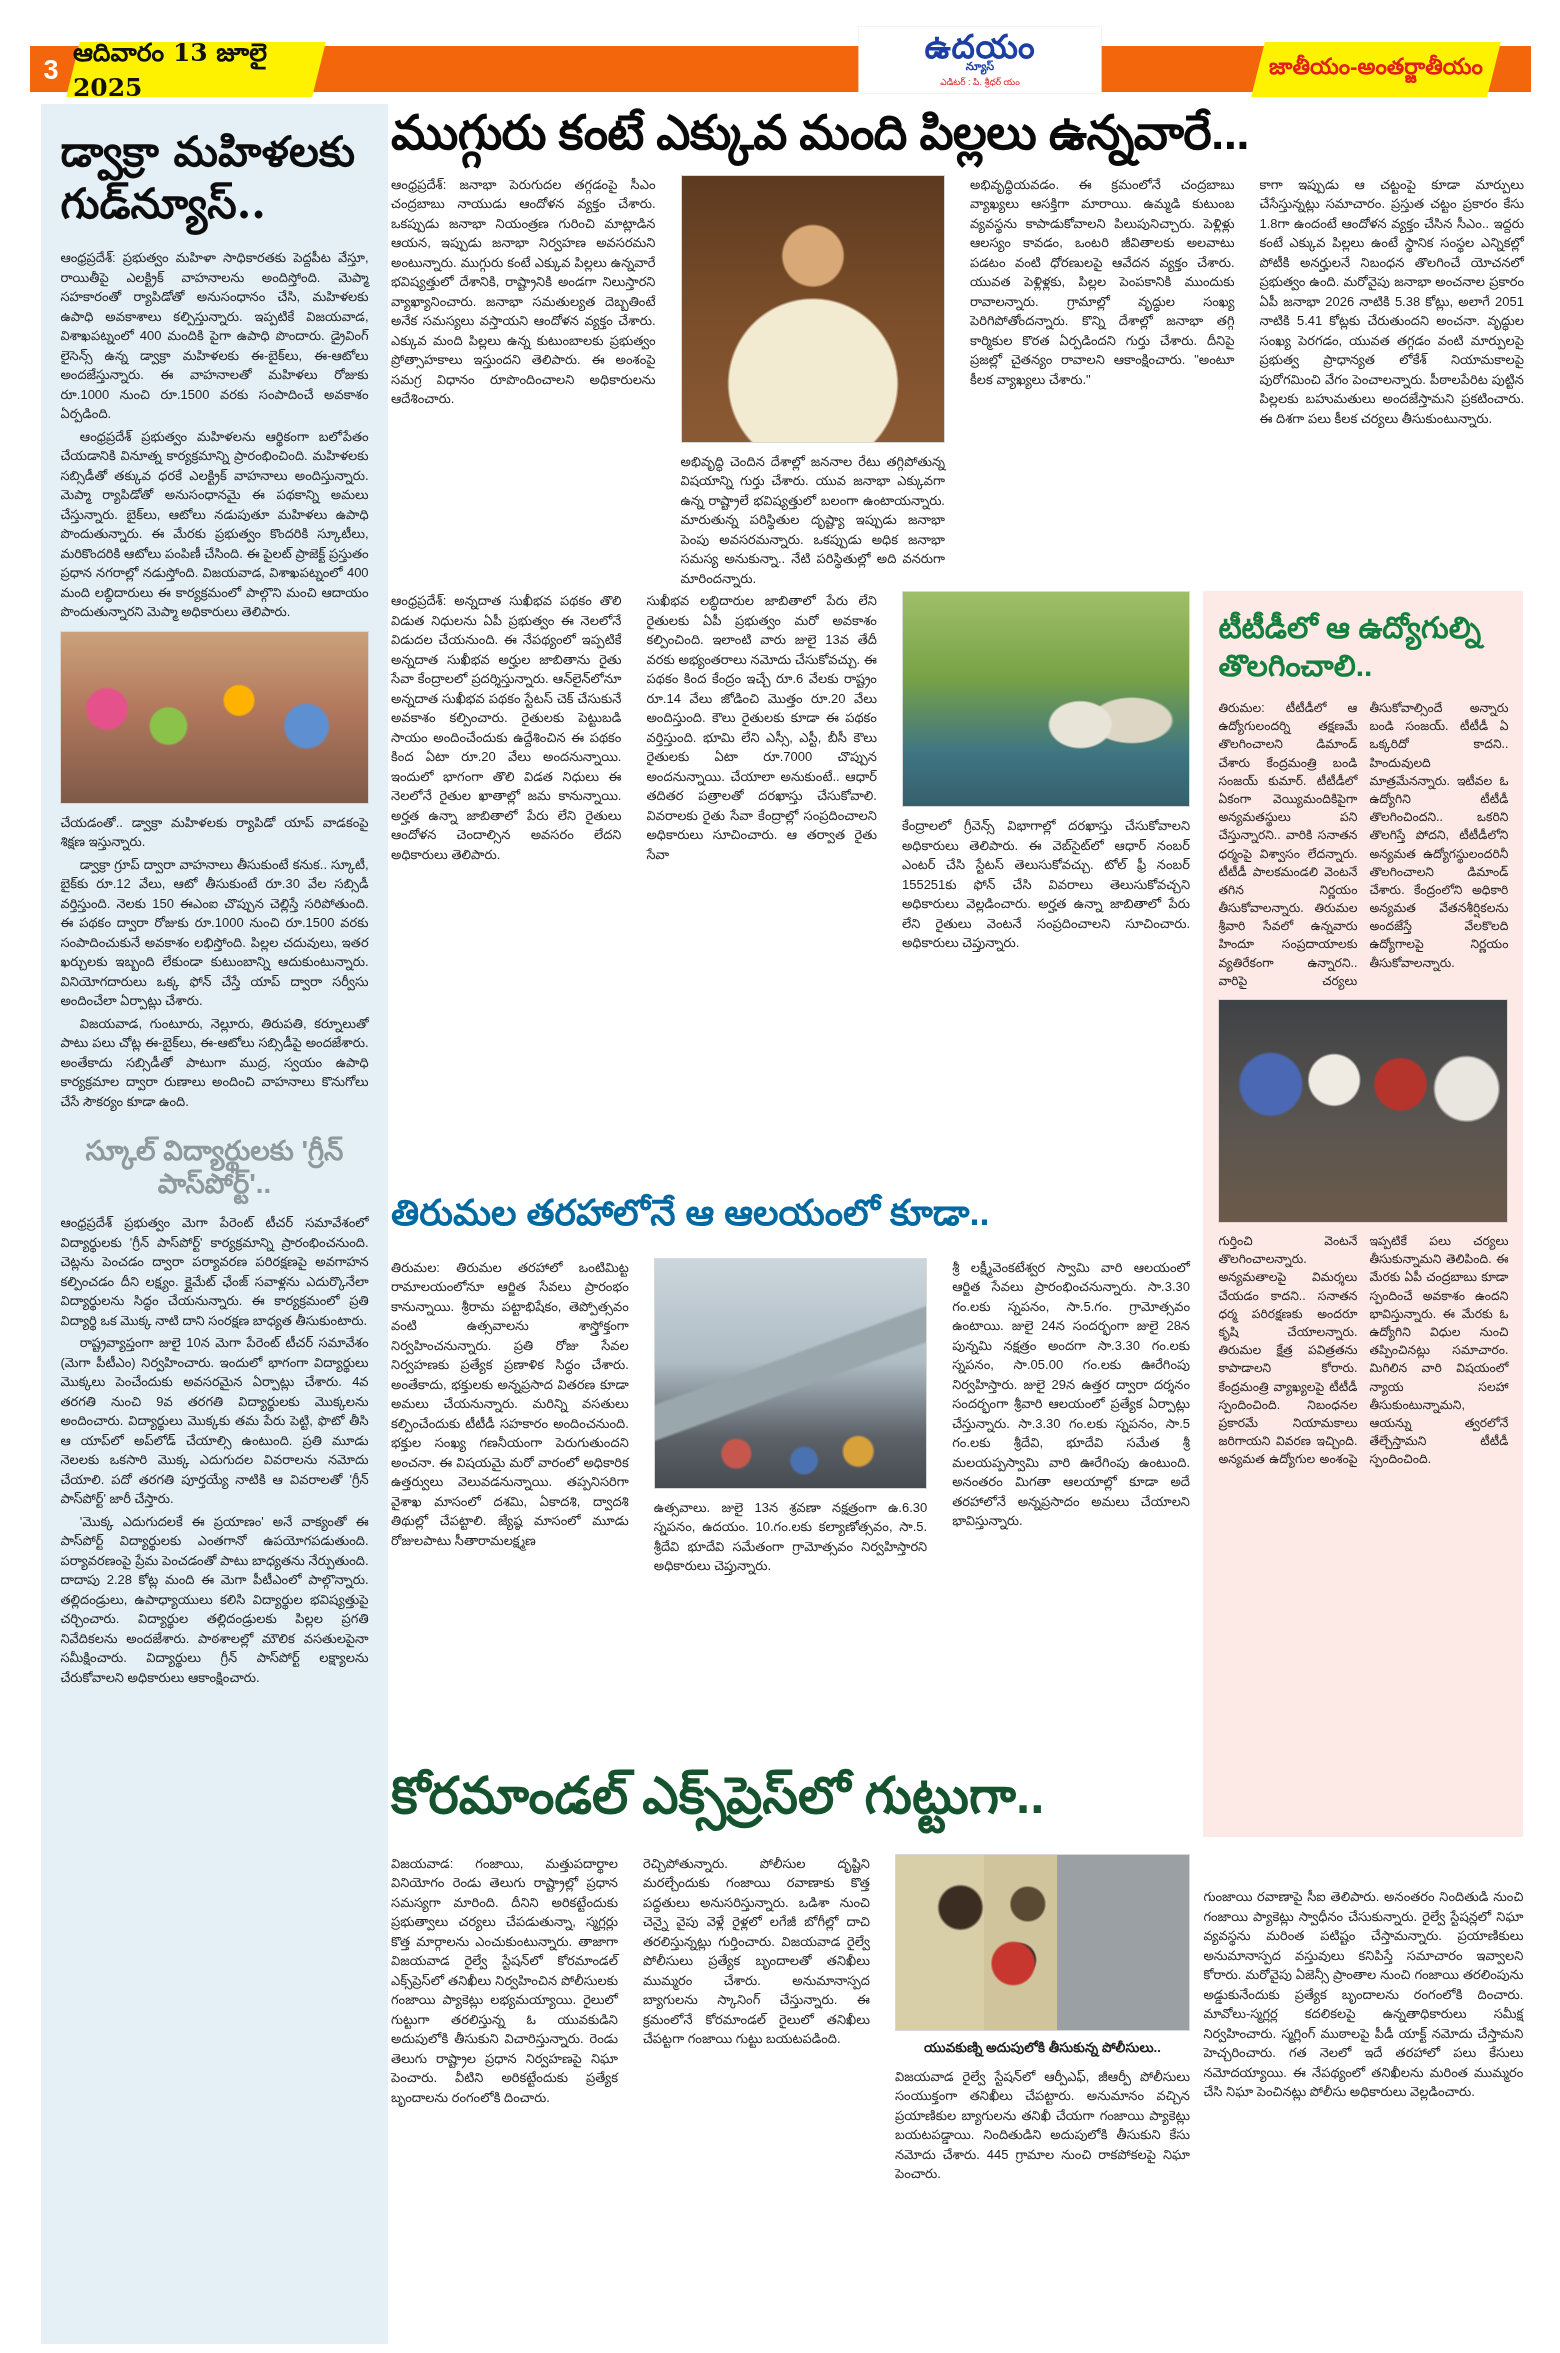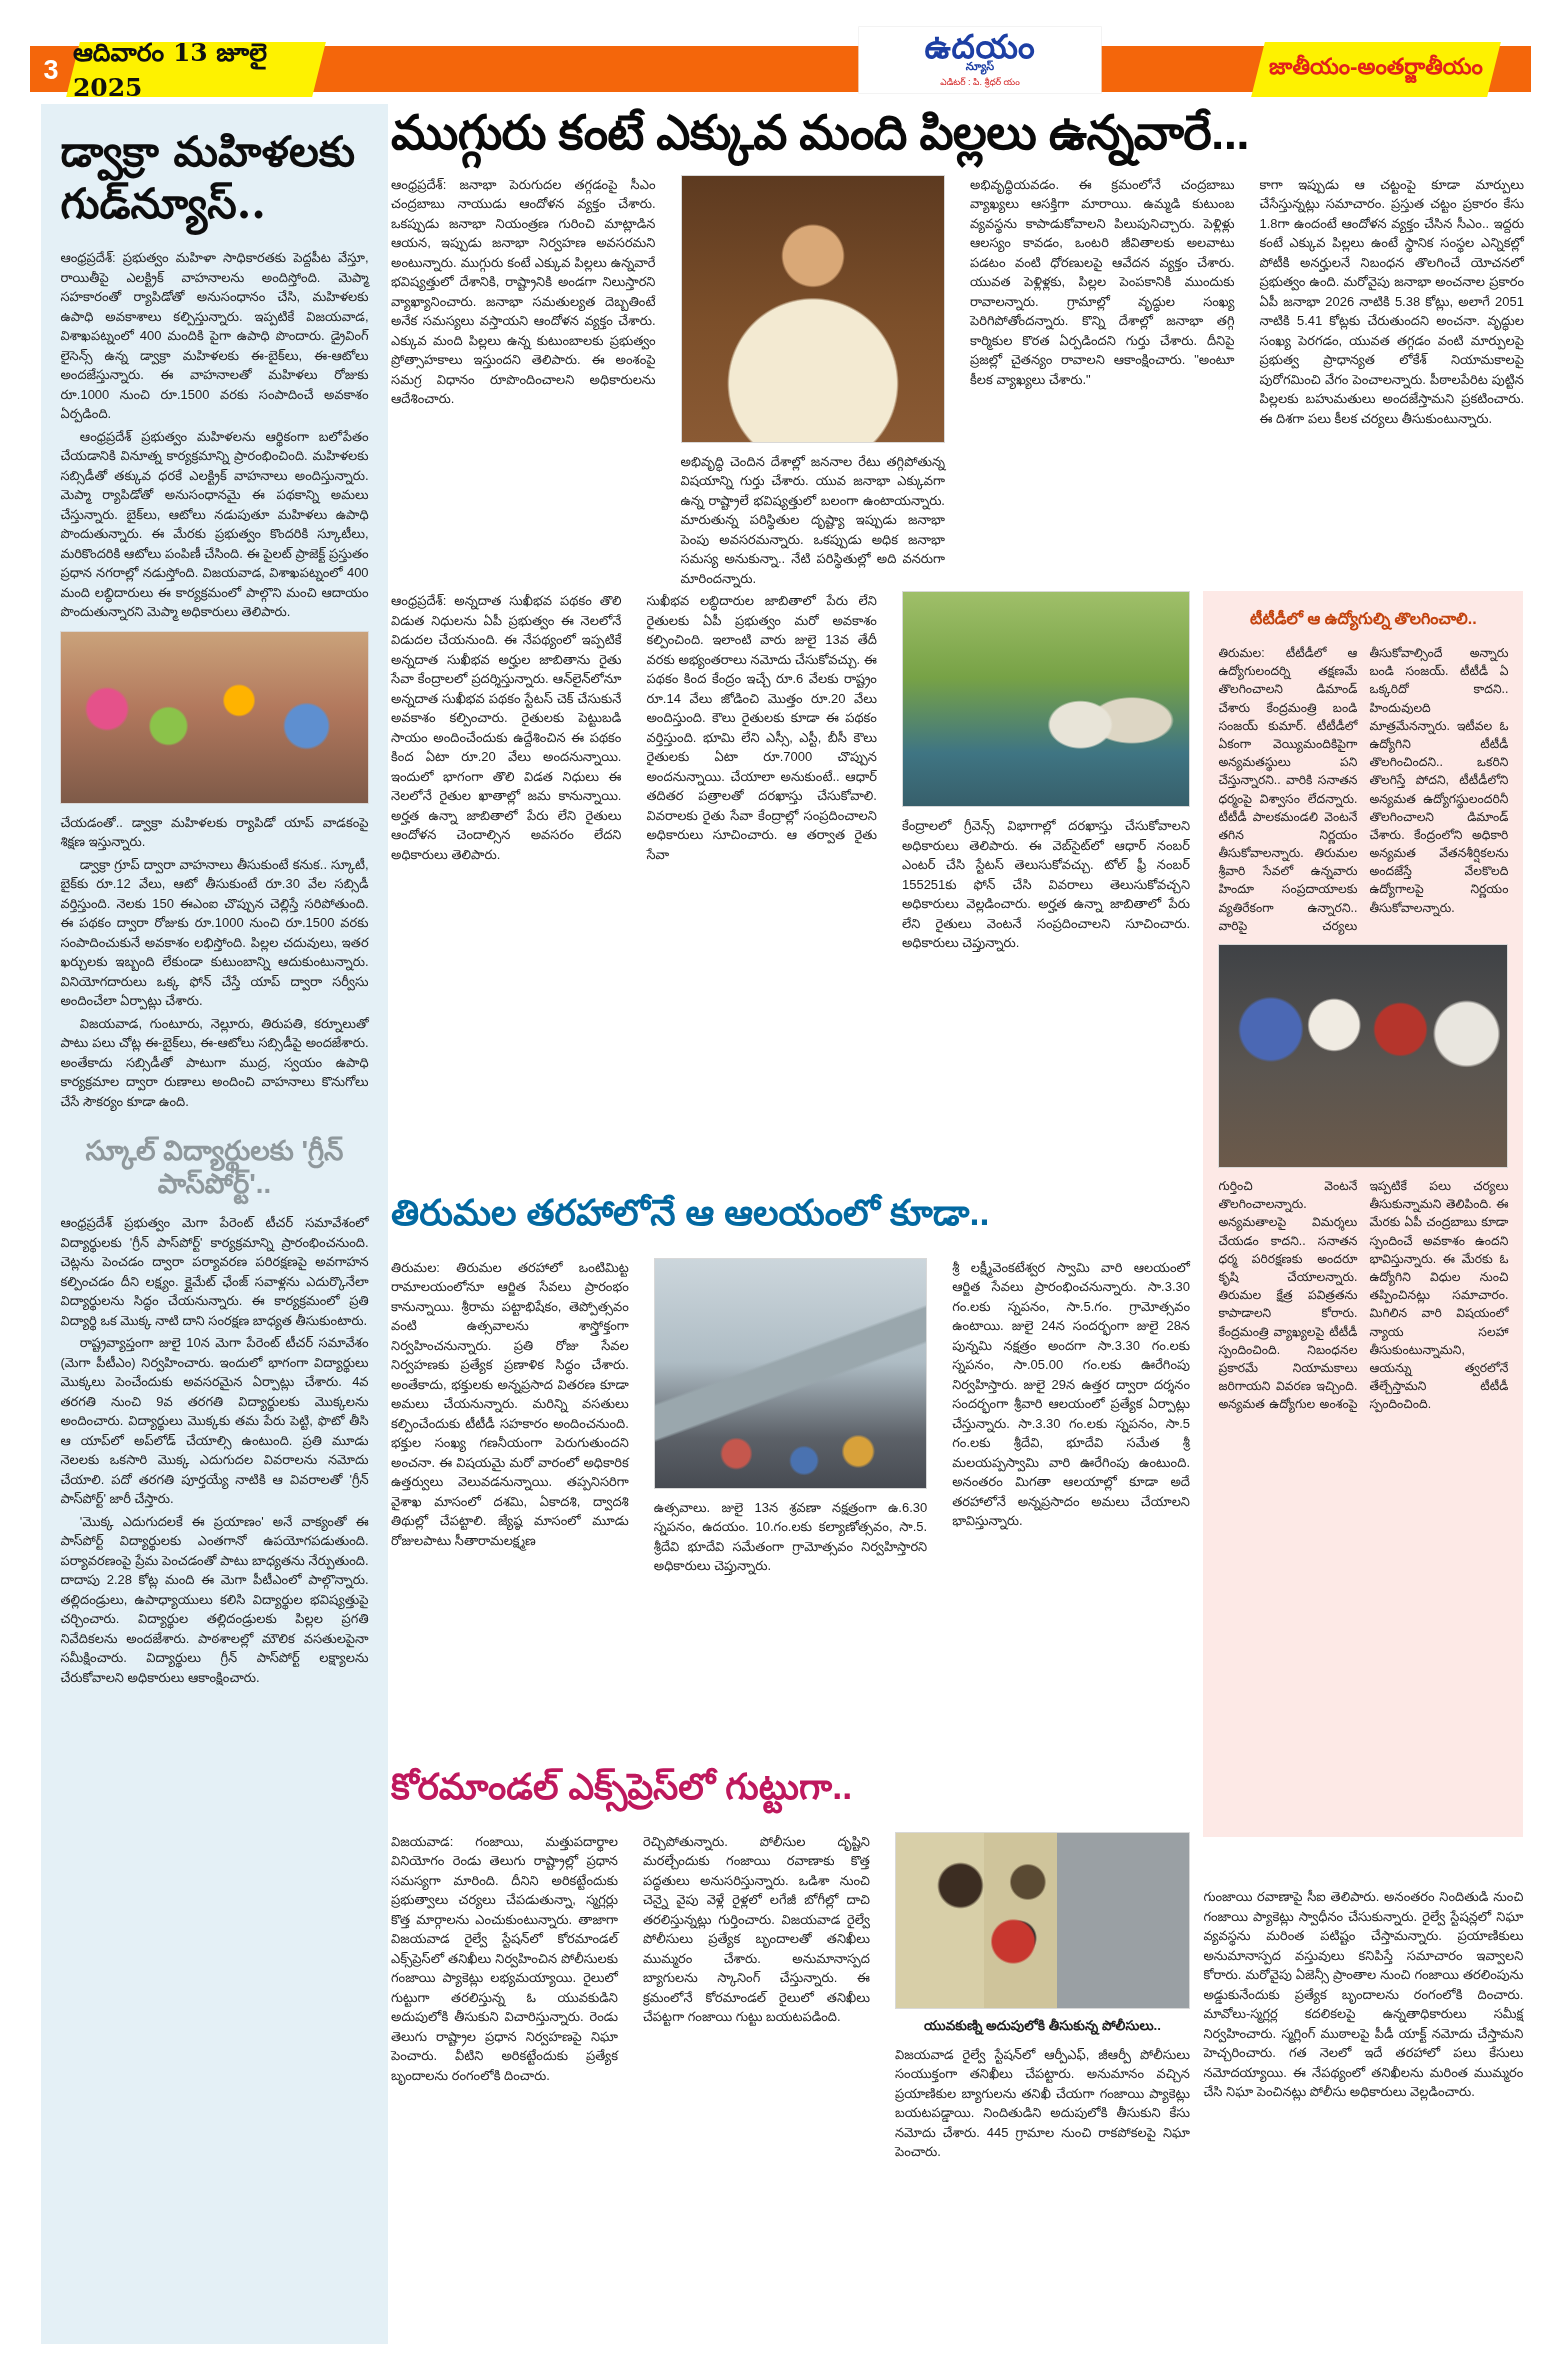--- a/index.html
+++ b/index.html
@@ -41,21 +41,21 @@
   .headline-xl{font-weight:900;font-size:48px;line-height:1.1;color:#0a0a0a;letter-spacing:-0.7px;margin:3px 0 15px 0;}
   .cols{display:flex;gap:25px;}
   .col{flex:1;}
   .sec{box-sizing:border-box;}
   .sec-a{height:484px;}
   .lower{display:flex;gap:13.4px;height:1755px;}
   .leftflow{width:799px;display:flex;flex-direction:column;}
   .rail{width:320px;display:flex;flex-direction:column;}
   .head-magenta{font-weight:900;font-size:37px;color:#d4117c;margin:4.5px 0 16.4px 0;}
   .head-teal{font-weight:700;font-size:36px;color:#0369a1;margin:4.5px 0 16.4px 0;}
-  .head-gold{font-weight:900;font-size:36px;color:#be185d;margin:4.5px 0 16.4px 0;}
+  .head-gold{font-weight:900;font-size:51px;color:#14532d;margin:4.5px 0 16.4px 0;}
   .sec-annadata{height:596px;}
   .sec-temple{height:574px;}
   .sec-coromandel{flex:1;}
   .ph-cm{height:268px;background:
      radial-gradient(circle at 50% 30%,#d9a877 0 13%,transparent 14%),
      radial-gradient(circle at 50% 78%,#f3ead2 0 34%,transparent 35%),
      linear-gradient(180deg,#5d3a20 0%,#7c4f2a 55%,#8a5a34 100%);margin-top:0;}
   .ph-farm{height:216px;background:
      radial-gradient(ellipse at 62% 62%,#e8e4d8 0 12%,transparent 13%),
      radial-gradient(ellipse at 80% 60%,#ddd6c4 0 12%,transparent 13%),
@@ -74,21 +74,21 @@
      linear-gradient(90deg,#d8cfa8 0 30%,#cfc49b 30% 55%,#9aa0a4 55% 100%);margin-top:0;}
   .ph-group{height:224px;background:
      radial-gradient(circle at 18% 38%,#4b68b4 0 11%,transparent 12%),
      radial-gradient(circle at 40% 36%,#f0ebe2 0 11%,transparent 12%),
      radial-gradient(circle at 63% 38%,#b5352c 0 11%,transparent 12%),
      radial-gradient(circle at 86% 40%,#e9e6df 0 11%,transparent 12%),
      linear-gradient(180deg,#3f4246 0%,#5a5550 55%,#6c5a4a 100%);}
   .caption{font-weight:bold;font-size:13.4px;text-align:center;margin-top:4.5px;}
   
   .pinkbox{background:#fde9e6;height:1246px;padding:18px 15px;box-sizing:border-box;}
-  .pink-head{font-weight:900;font-size:16px;color:#c2410c;text-align:center;margin:0 0 15px 0;line-height:1.25;}
+  .pink-head{font-weight:900;font-size:30px;color:#15803d;text-align:left;margin:0 0 15px 0;line-height:1.25;}
   .twocol{column-count:2;column-gap:12px;font-size:12.3px;line-height:1.48;text-align:justify;}
   .rail-cont{flex:1;padding-top:29px;font-size:13px;line-height:1.5;text-align:justify;margin-top:21px;}
 </style>
 </head>
 <body>
 
 <div class="masthead">
   <div class="pageno">3</div>
   <div class="date-strip">
     <span>ఆదివారం 13 జూలై 2025</span>

